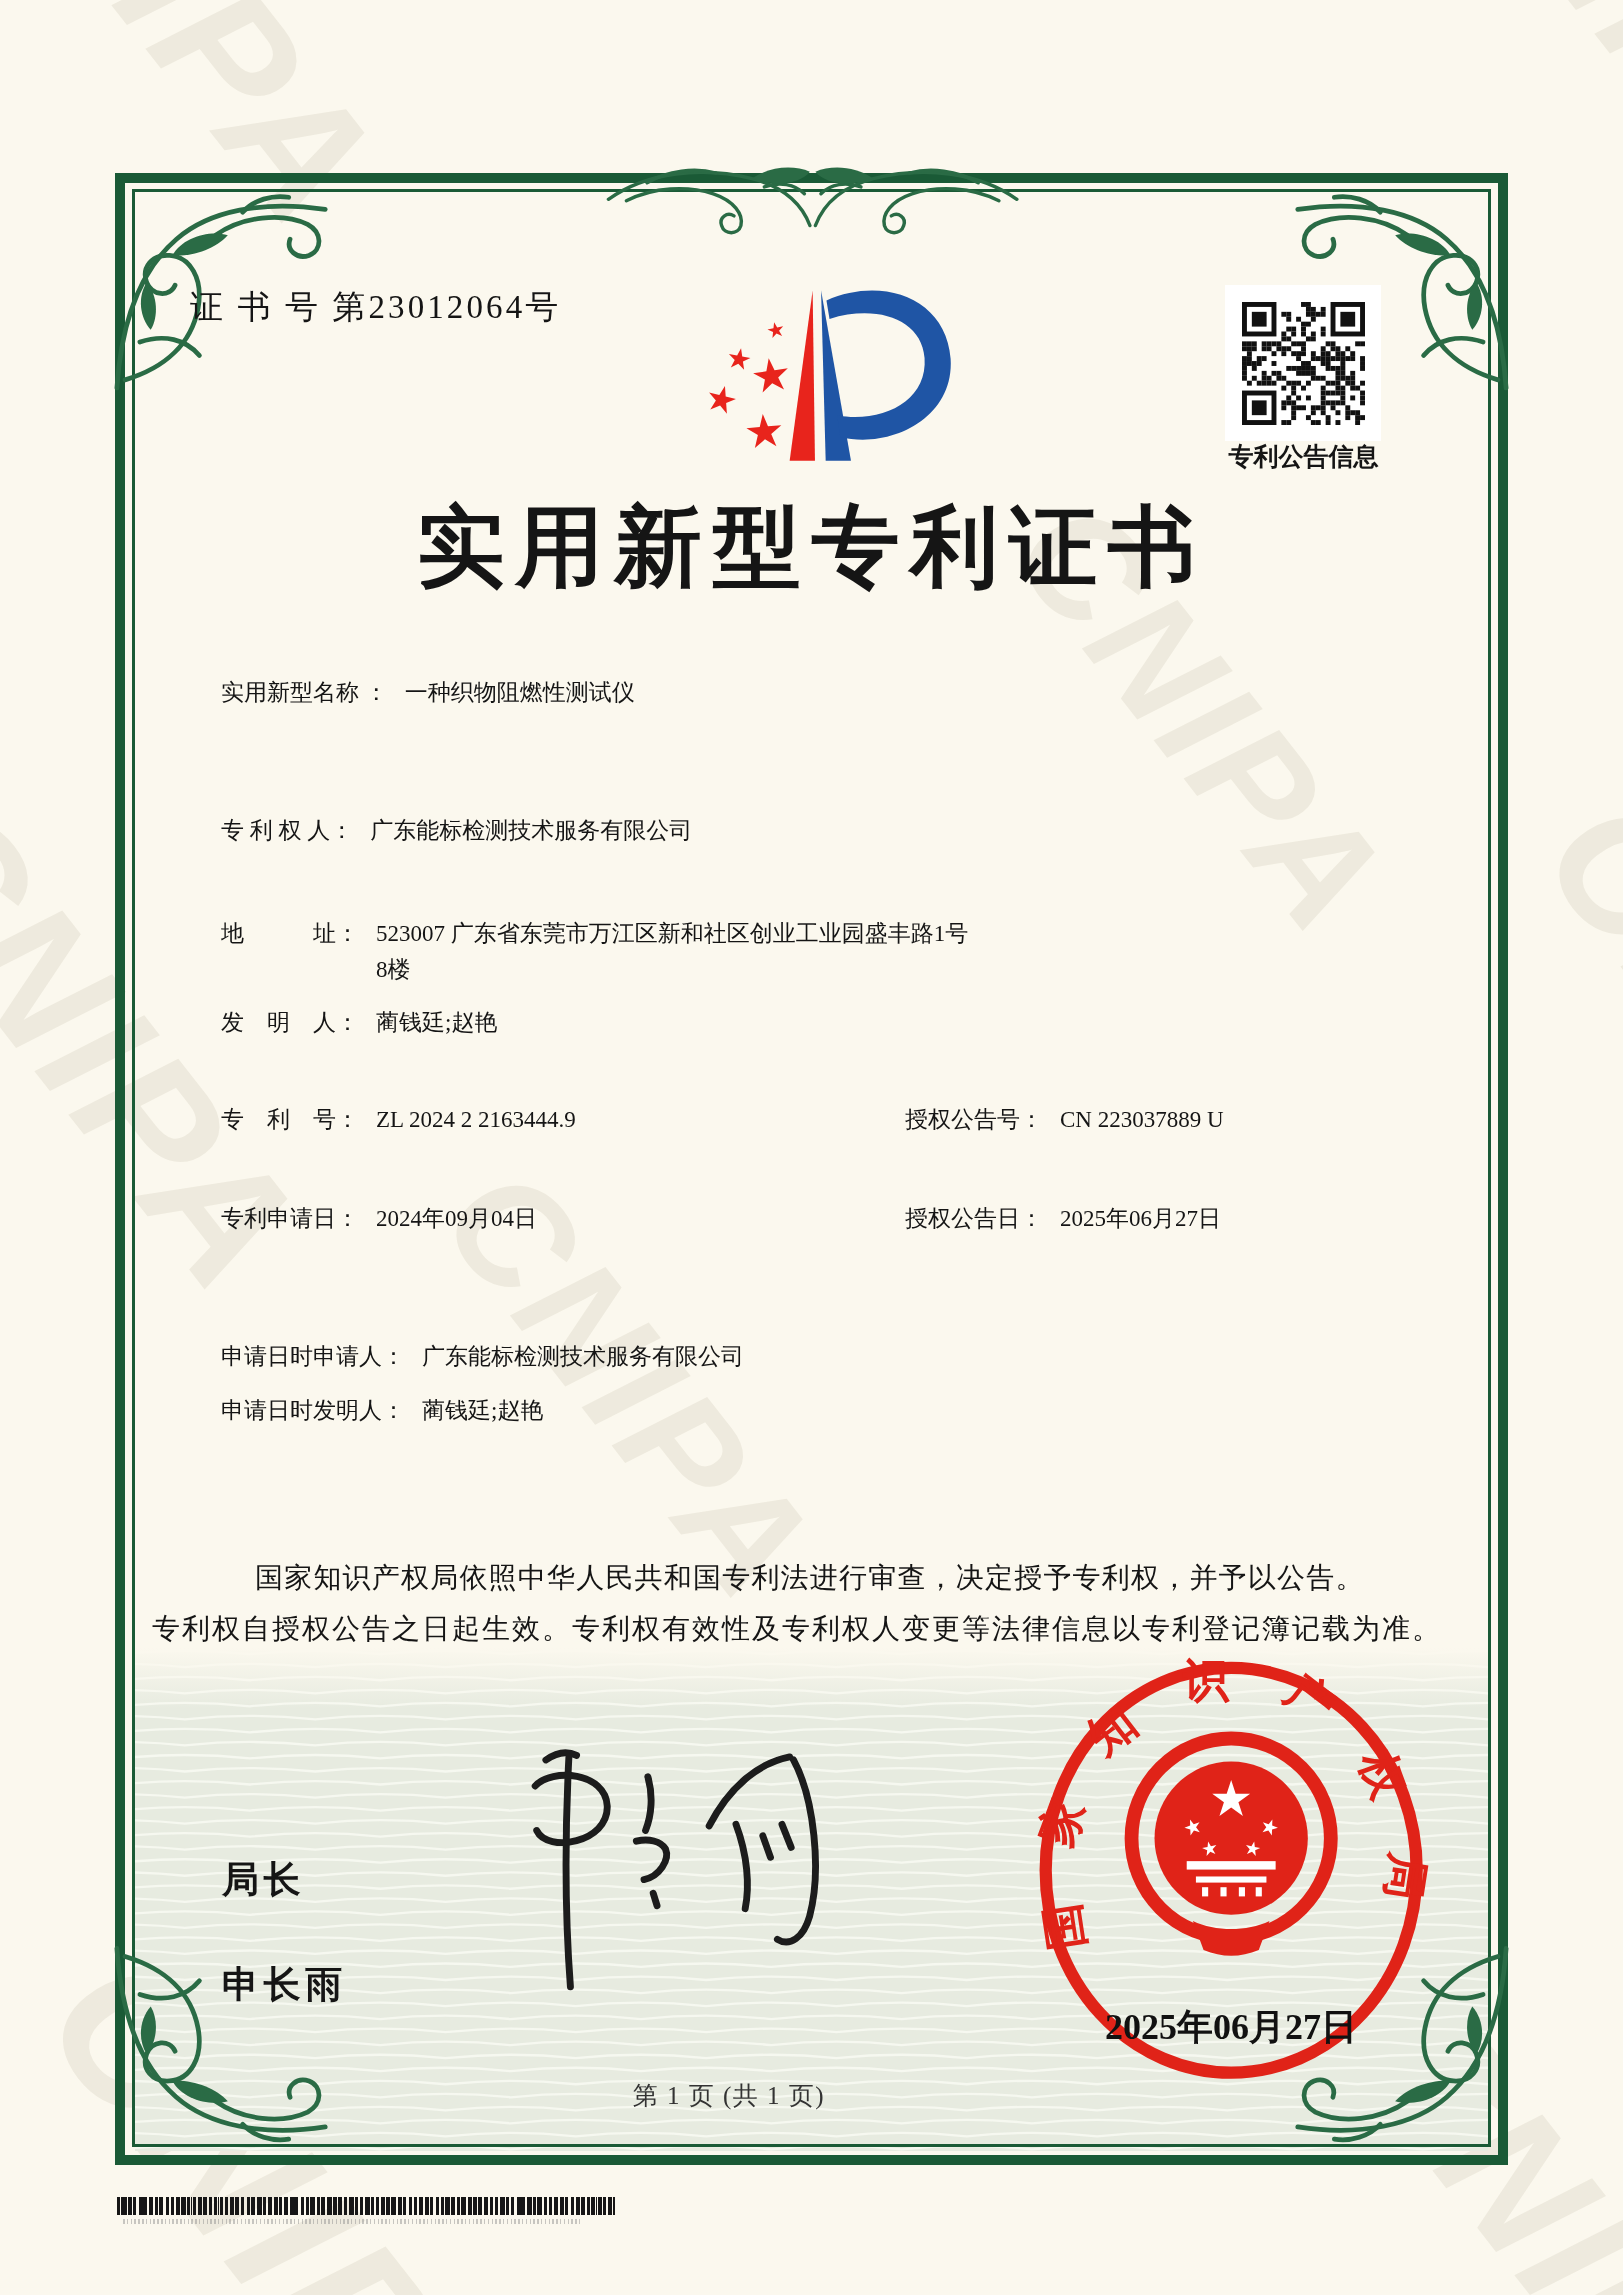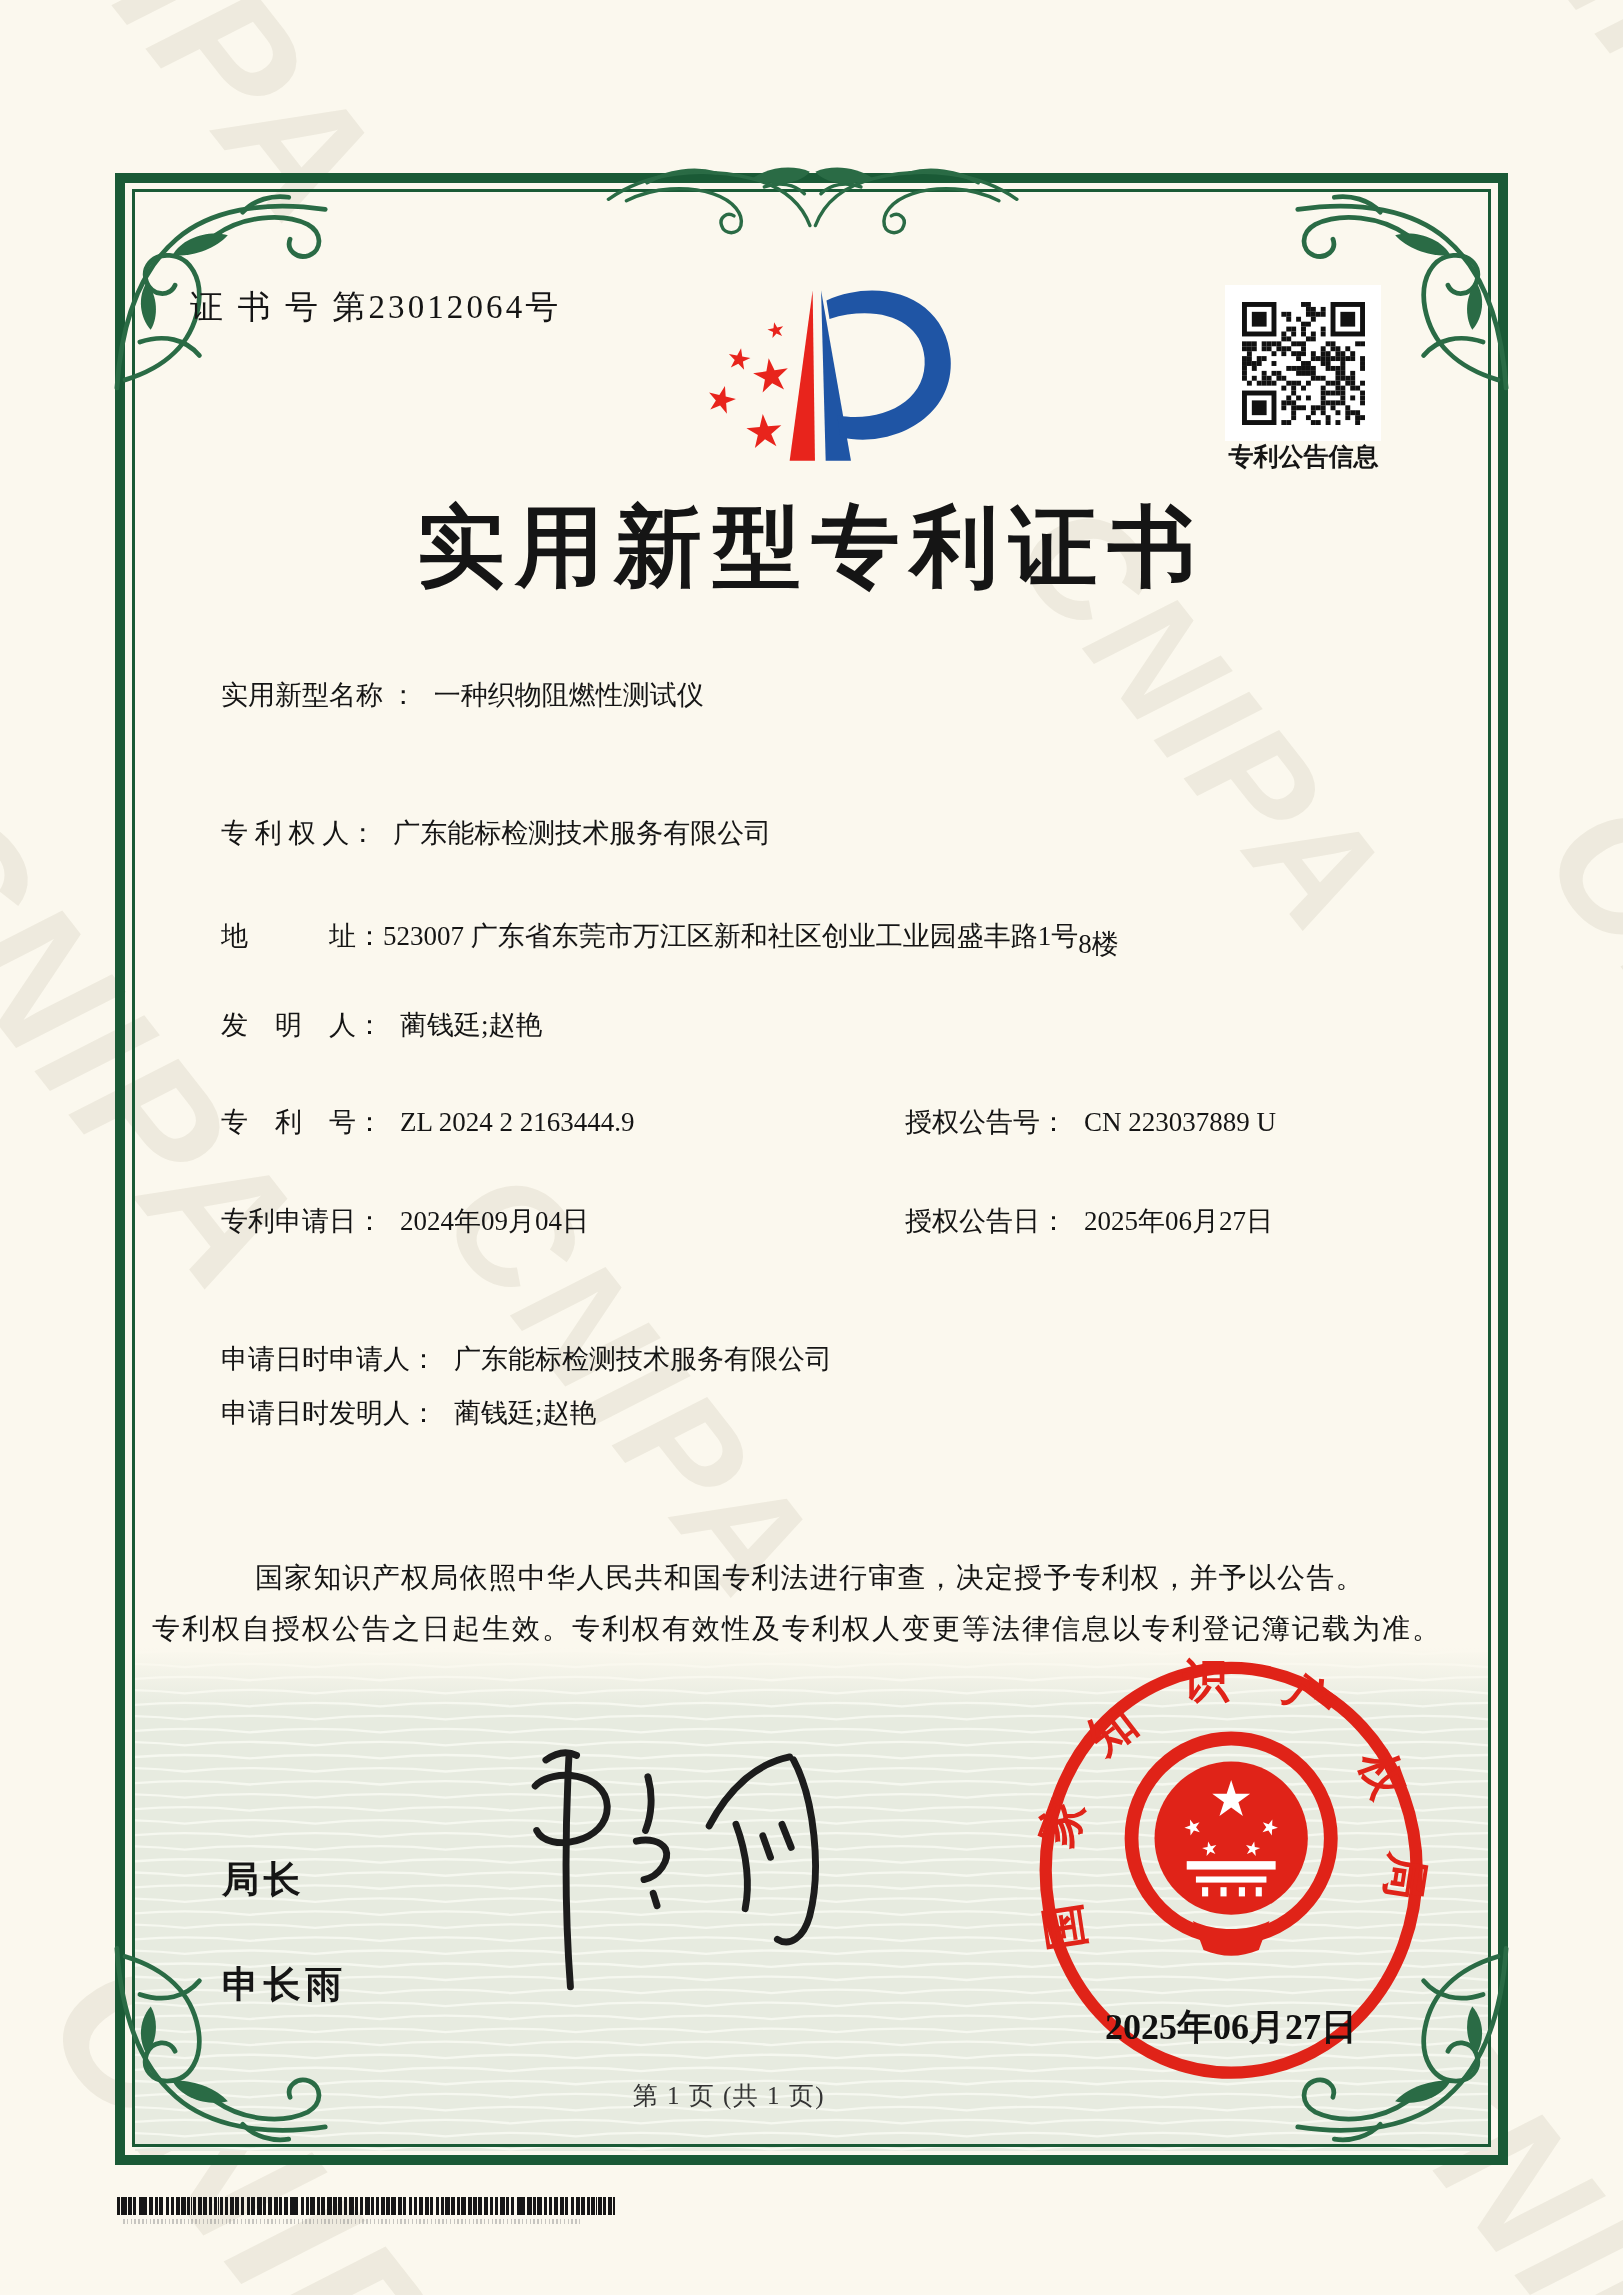--- a/index.html
+++ b/index.html
@@ -14,24 +14,24 @@
   .frame-inner{position:absolute;left:132px;top:189px;width:1359px;height:1958px;
       border:3.1px solid #1a5a36;box-sizing:border-box;z-index:2;}
   
   .wave-zone{position:absolute;left:135px;top:1648px;width:1353px;height:503px;background:#e7ebe0;z-index:1;}
   .wave-fade{position:absolute;left:135px;top:1648px;width:1353px;height:61px;
       background:linear-gradient(#fbf8ee,rgba(251,248,238,0));z-index:1;}
   
   .certno{position:absolute;left:190px;top:285px;font-size:33px;letter-spacing:3.1px;z-index:3;white-space:nowrap;}
   .title{position:absolute;left:0;top:488px;width:1623px;text-align:center;font-size:88px;font-weight:700;
       letter-spacing:10.7px;z-index:3;}
-  .row{position:absolute;display:flex;align-items:flex-start;font-size:27px;line-height:1.25;z-index:3;white-space:nowrap;}
+  .row{position:absolute;display:flex;align-items:flex-start;font-size:23px;line-height:1.25;z-index:3;white-space:nowrap;}
   .row .lbl{flex:none;}
   .row .val{margin-left:17px;}
-  .vwrap{display:flex;flex-direction:row;}
+  .vwrap{display:flex;flex-direction:column;margin-left:17px;}
   .vwrap .val{margin-left:0;}
   .vwrap .val2{margin-top:7.7px;}
   .stmt{position:absolute;font-size:28px;z-index:3;white-space:nowrap;}
   .signer{position:absolute;font-size:37px;font-weight:600;letter-spacing:4.6px;z-index:3;}
   .qr-box{position:absolute;left:1225px;top:285px;width:156px;height:156px;background:#fff;z-index:3;}
   .qr-cap{position:absolute;left:1196px;top:440px;width:215px;text-align:center;font-size:25px;font-weight:700;z-index:3;}
   .seal-date{position:absolute;left:1073px;top:2003px;width:316px;text-align:center;font-size:36px;
       font-weight:600;color:#111;z-index:4;}
   .footer{position:absolute;left:0;top:2079px;width:1458px;text-align:center;font-size:25px;
       letter-spacing:1.5px;color:#333;z-index:3;}

